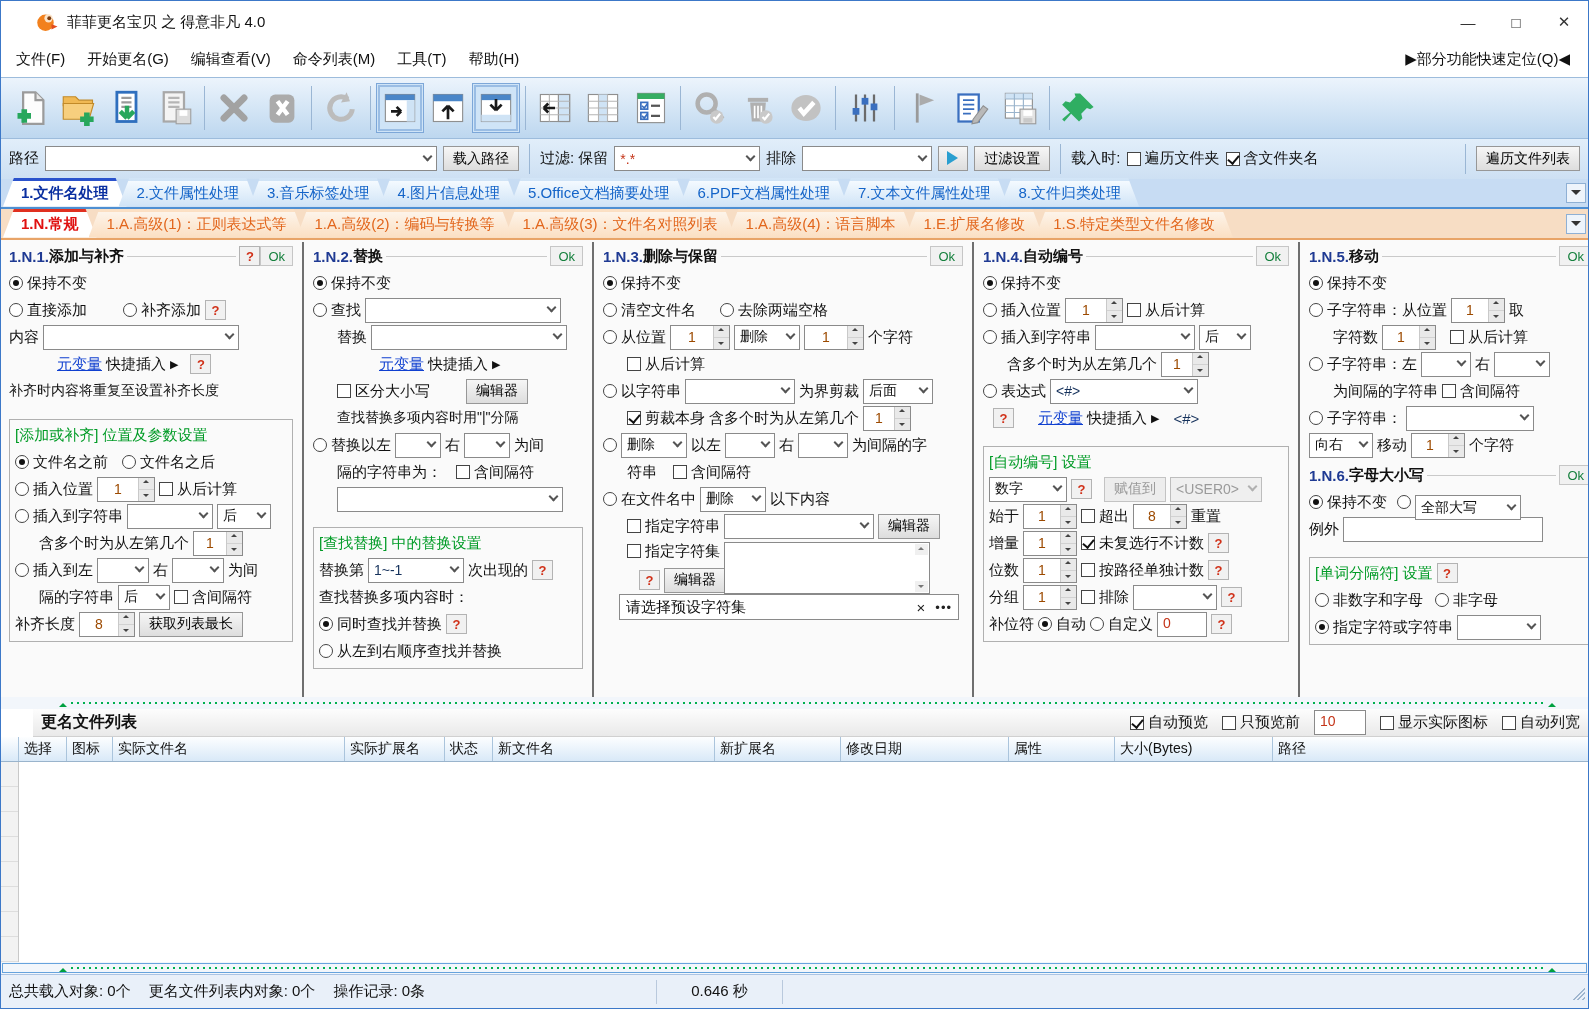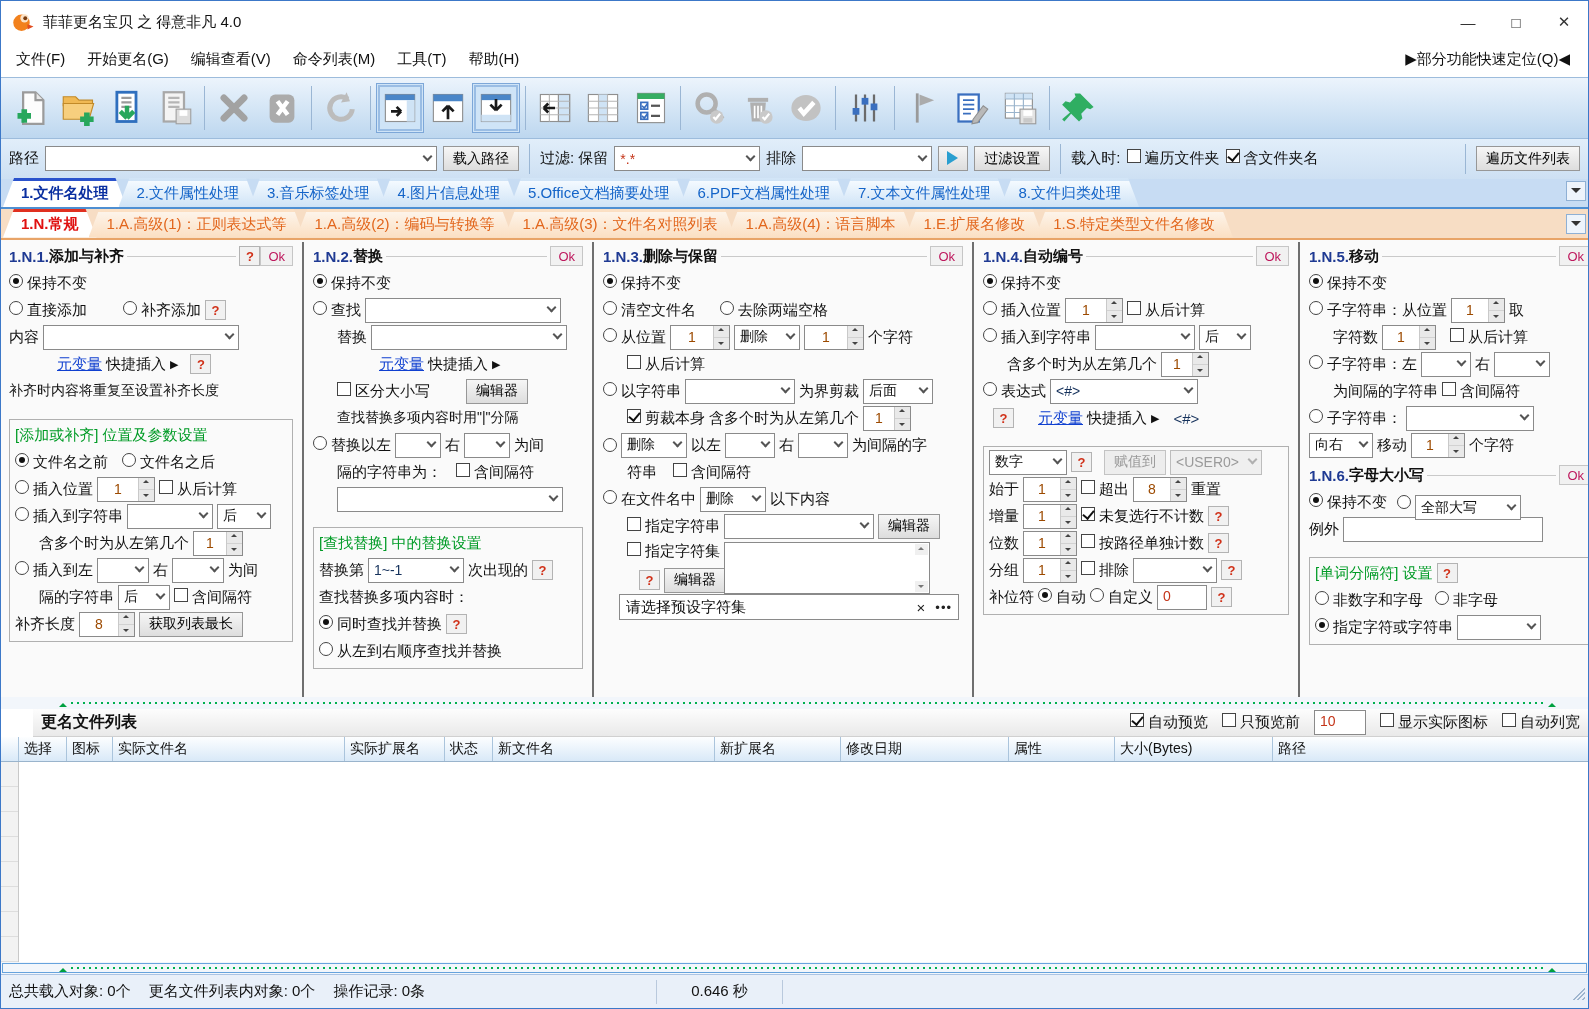--- a/index.html
+++ b/index.html
@@ -1,21 +1,21 @@
 <!DOCTYPE html>
 <html><head>
 <meta charset="utf-8">
 <style>
   * { box-sizing: border-box; margin: 0; padding: 0; }
   html,body { width:1589px; height:1009px; overflow:hidden; }
   body { font-family:"Liberation Sans","DejaVu Sans",sans-serif; font-size:15px; color:#111; background:#fff; }
   .win { width:1589px; height:1009px; border:1px solid #3c78c8; display:flex; flex-direction:column; }
 
   
-  .titlebar { height:42px; background:#fff; display:flex; align-items:center; padding-left:10px; }
+  .titlebar { height:42px; background:#fff; display:flex; align-items:center; padding-left:10px;margin-left:24px; }
   .appicon { width:24px; height:24px; margin-right:8px; flex:0 0 auto; }
   .titletext { font-size:15px; color:#111; }
   .wctl { margin-left:auto; display:flex; height:42px; }
   .wbtn { width:48px; height:42px; display:flex; align-items:center; justify-content:center; font-size:15px; color:#333; }
 
   
   .menubar { height:34px; background:#fff; display:flex; align-items:center; padding:0 4px; }
   .menu-item { padding:5px 11px; font-size:15px; }
   .quick { margin-left:auto; padding-right:14px; font-size:15px; }
 
@@ -43,36 +43,36 @@
   .sbtns i { flex:1; position:relative; background:#e9e9e9; }
   .sbtns i.up { border-bottom:1px solid #d2d2d2; }
   .sbtns i.up::after,.sbtns i.dn::after { content:""; position:absolute; left:4px; border:3.5px solid transparent; }
   .sbtns i.up::after { top:2px; border-bottom-color:#444; border-top-width:0; }
   .sbtns i.dn::after { top:4px; border-top-color:#444; border-bottom-width:0; }
   .inp { height:25px; border:1px solid #8a8a8a; background:#fff; font-size:14px; padding:2px 5px; flex:0 0 auto; }
   .inp.num { color:#c43418; }
   .btn { height:25px; background:linear-gradient(#f6f6f6,#dddddd); border:1px solid #979797; font-size:14px; padding:0 9px; font-family:inherit; flex:0 0 auto; }
   .btn.dis { color:#9a9a9a; background:#ededed; border-color:#c3c3c3; }
   .hbtn { width:21px; height:20px; background:#f1f1f1; border:1px solid #b3b3b3; color:#d separator03018; color:#d03018; font-weight:700; font-size:13px; line-height:1; padding:0; font-family:inherit; flex:0 0 auto; }
-  .okbtn { min-width:32px; height:20px; background:#f1f1f1; border:1px solid #c6c6c6; color:#be185d; font-size:13px; padding:0 7px; font-family:inherit; flex:0 0 auto; }
-  .opt { display:inline-flex; align-items:flex-start; gap:4px; flex:0 0 auto; }
+  .okbtn { min-width:32px; height:20px; background:#f1f1f1; border:1px solid #c6c6c6; color:#15803d; font-size:13px; padding:0 7px; font-family:inherit; flex:0 0 auto; }
+  .opt { display:inline-flex; align-items:center; gap:4px; flex:0 0 auto; }
   .rb { width:14px; height:14px; border:1px solid #444; border-radius:50%; background:#fff; position:relative; flex:0 0 auto; }
   .rb.on::after { content:""; position:absolute; left:3px; top:3px; width:6px; height:6px; border-radius:50%; background:#111; }
   .cb { width:14px; height:14px; border:1px solid #444; background:#fff; position:relative; flex:0 0 auto; }
   .cb.on::after { content:""; position:absolute; left:3px; top:0; width:5px; height:9px; border-right:2px solid #111; border-bottom:2px solid #111; transform:rotate(40deg); }
   .lnk { color:#1040d0; text-decoration:underline; flex:0 0 auto; }
   .arr { font-size:11px; flex:0 0 auto; }
   .gap { flex:0 0 auto; display:inline-block; }
   .pt { flex:0 0 auto; }
   .pt.small { font-size:14px; }
   .c-navy { color:#16325c; }
   .gt { color:#009b26; flex:0 0 auto; }
 
   
-  .tabrow1 { height:30px; background:#c7dcf3; border-bottom:2px solid #4e8fd2; display:flex; align-items:center; padding:0 2px; }
+  .tabrow1 { height:30px; background:#c7dcf3; border-bottom:2px solid #4e8fd2; display:flex; align-items:flex-end; padding:0 2px; }
   .tabrow2 { height:31px; background:#f7ddc4; border-bottom:2px solid #e8a468; display:flex; align-items:flex-end; padding:0 2px; }
   .tab { clip-path:polygon(11px 0, calc(100% - 11px) 0, 100% 100%, 0 100%); padding:3px 18px 4px; font-size:15px; margin-right:-8px; border-top:3px solid transparent; flex:0 0 auto; }
   .tab.m-off { background:linear-gradient(#f4faff,#cfe3f6); color:#1464c8; }
   .tab.m-on { background:#fff; color:#0a2fa0; font-weight:700; border-top-color:#2a52cc; }
   .tab.s-off { background:linear-gradient(#fdf4ea,#fbdfc2); color:#e2661c; }
   .tab.s-on { background:#fff; color:#e01010; font-weight:700; border-top-color:#e03020; }
   .ovf { margin-left:auto; width:20px; height:20px; background:#eef4fb; border:1px solid #8fb0d4; display:flex; align-items:center; justify-content:center; margin-bottom:4px; flex:0 0 auto; }
   .dnarr { width:0; height:0; border:5px solid transparent; border-top-color:#333; margin-top:5px; }
 
   
@@ -895,20 +895,23 @@
               <span class="gap" style="width: 16px;"></span>
               <span class="lnk">元变量</span>
               <span class="pt">快捷插入</span>
               <span class="arr">▶</span>
               <span class="gap" style="width: 6px;"></span>
               <span class="pt c-navy">&lt;#&gt;</span>
             </div>
           </div>
           <div class="pbox">
             <div class="prow">
+              <span class="gt">[自动编号] 设置</span>
+            </div>
+            <div class="prow">
               <div class="combo" style="width: 78px;">
                 <span class="cv">数字</span>
                 <span class="ca"></span>
               </div>
               <button class="hbtn">?</button>
               <span class="gap" style="width: 4px;"></span>
               <button class="btn dis">赋值到</button>
               <div class="combo dis" style="width: 92px;">
                 <span class="cv">&lt;USER0&gt;</span>
                 <span class="ca"></span>

